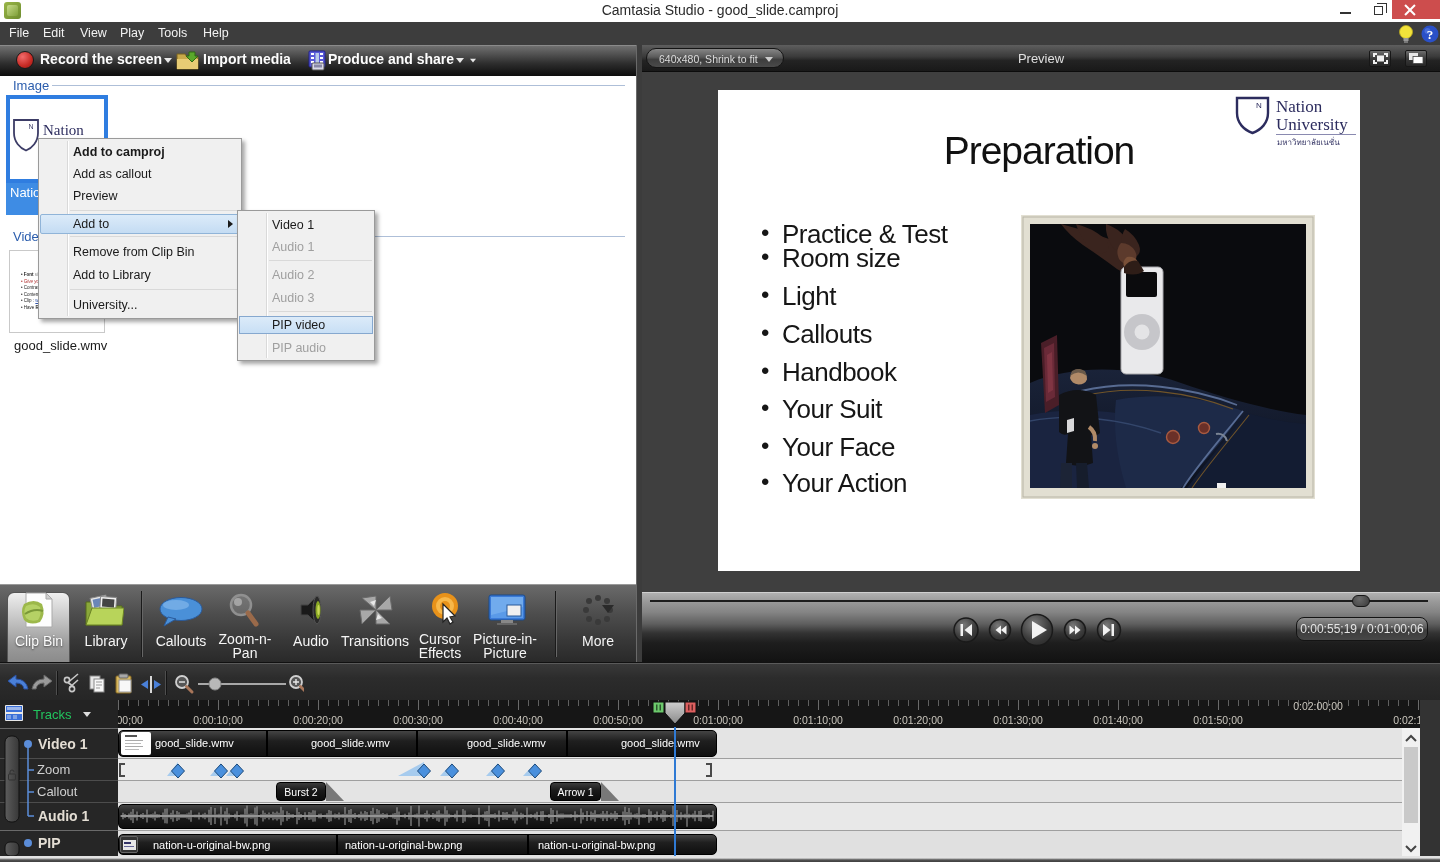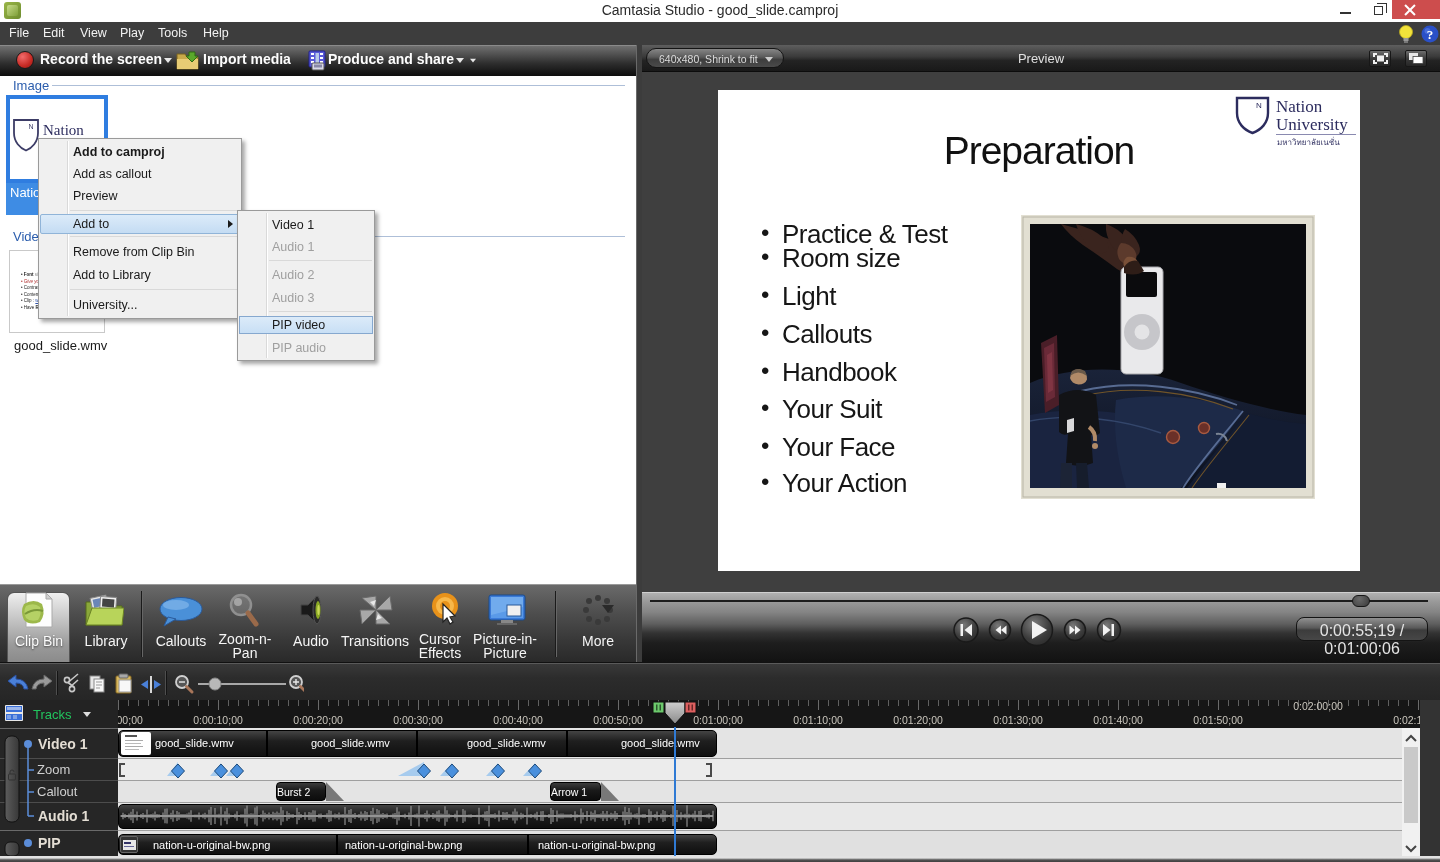--- a/index.html
+++ b/index.html
@@ -52,21 +52,21 @@
   #slide { left:718px; top:90px; width:642px; height:481px; background:#fff; }
   #slidetitle { left:0; top:39px; width:642px; text-align:center; font-size:39px; color:#111; letter-spacing:-1px; }
   .bullet { position:absolute; left:35px; font-size:26px; color:#161616; letter-spacing:-0.5px; }
   .bullet:before { content:"•"; position:absolute; left:8px; font-size:24px; }
   .bullet span { margin-left:29px; }
 
   
   #player { left:642px; top:592px; width:798px; height:70px; background:linear-gradient(#b0b0b0,#9a9a9a 12%,#848484 28%,#5e5e5e 45%,#333 58%,#1e1e1e 72%,#121212); border-top:1px solid #cfcfcf; }
   #seektrack { left:650px; top:600px; width:778px; height:3px; background:#1d1d1d; border-bottom:1px solid #999; }
   #seekthumb { left:1352px; top:595px; width:18px; height:12px; border-radius:6px; background:radial-gradient(circle at 40% 30%, #6a6a6a, #3a3a3a); border:1px solid #171717; }
-  #timepill { left:1296px; top:617px; width:132px; height:24px; border-radius:8px; background:linear-gradient(#909090,#5a5a5a 45%,#3c3c3c 55%,#474747); border:1px solid #141414; color:#e4e4e4; font-size:16px; text-align:center; padding-top:4px; }
+  #timepill { left:1296px; top:617px; width:132px; height:24px; border-radius:8px; background:linear-gradient(#909090,#5a5a5a 45%,#3c3c3c 55%,#474747); border:1px solid #141414; color:#e4e4e4; font-size:12px; text-align:center; padding-top:4px; }
 
   
   #tabstrip { left:0; top:584px; width:636px; height:101px; background:linear-gradient(#6a6a6a,#4e4e4e 28%,#383838 55%,#262626 82%,#1c1c1c); border-top:1px solid #9a9a9a; color:#f0f0f0; }
   #cliptab { left:7px; top:7px; width:63px; height:71px; border-radius:7px 7px 0 0; background:linear-gradient(#efefef,#c2c2c2 40%,#9a9a9a 75%,#8a8a8a); border:1px solid #555; border-bottom:none; }
   .tablabel { position:absolute; top:44px; font-size:14px; color:#f5f5f5; text-align:center; }
   .tablabel2 { position:absolute; top:44px; font-size:14px; color:#f5f5f5; text-align:center; line-height:13.5px; }
   .tabsep { position:absolute; top:6px; width:1px; height:66px; background:#666; box-shadow:-1px 0 0 #1a1a1a; }
 
   
   #tltoolbar { left:0; top:662px; width:1440px; height:38px; background:linear-gradient(#3a3a3a,#2c2c2c 40%,#262626); border-top:1px solid #111; box-shadow:inset 0 1px 0 #5a5a5a; }
@@ -184,21 +184,21 @@
 <div class="abs" id="rows"></div>
 <div class="abs" id="scrollbar"></div>
 <div class="abs" id="sb-thumb"></div>
 <div class="abs" id="rightdark"></div>
 <div class="abs" id="bottomstrip"></div>
 
 <style>
   .rsep { position:absolute; left:118px; width:1284px; height:1px; background:#9f9f9f; }
   .lsep { position:absolute; left:0; width:118px; height:1px; background:#4c4c4c; }
   .cliplabel { position:absolute; color:#fff; font-size:11px; white-space:nowrap; }
-  .colabel { position:absolute; height:19px; background:linear-gradient(#3c3c3c,#191919 45%,#0c0c0c); border:1px solid #000; border-radius:4px; color:#fff; font-size:10.5px; text-align:left; padding-top:3px; }
+  .colabel { position:absolute; height:19px; background:linear-gradient(#3c3c3c,#191919 45%,#0c0c0c); border:1px solid #000; border-radius:4px; color:#fff; font-size:10.5px; text-align:center; padding-top:3px; }
   .bracket { position:absolute; width:6px; height:14px; border:2px solid #4a4a4a; top:763px; }
 </style>
 
 <div class="rowbg" style="top:728px; height:30px; background:#e4e4e4;"></div>
 <div class="rowbg" style="top:758px; height:22px; background:#ececec;"></div>
 <div class="rowbg" style="top:780px; height:22px; background:#e4e4e4;"></div>
 <div class="rowbg" style="top:802px; height:28px; background:#e8e8e8;"></div>
 <div class="rowbg" style="top:830px; height:26px; background:#e0e0e0;"></div>
 <div class="rsep" style="top:758px;"></div>
 <div class="rsep" style="top:780px;"></div>

